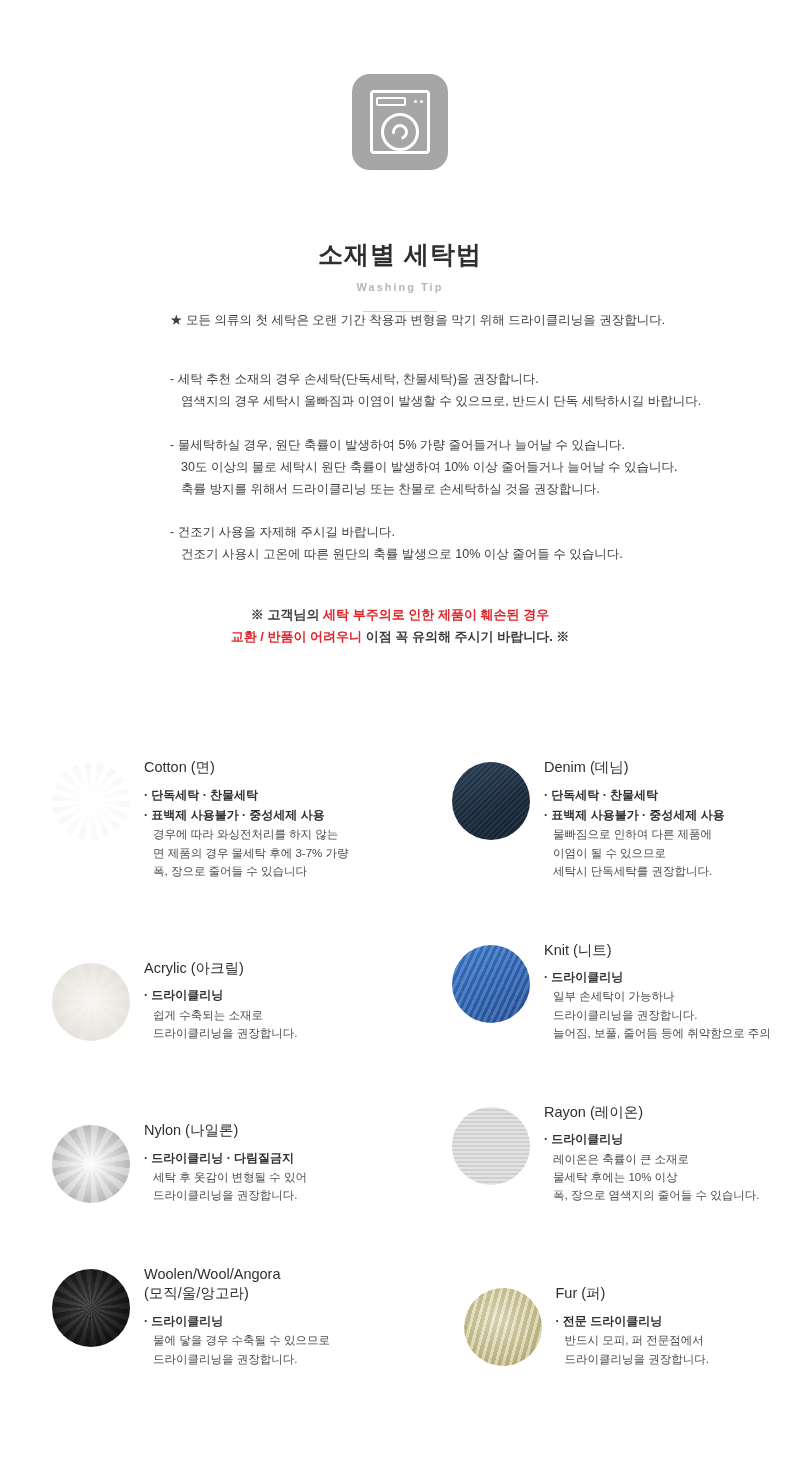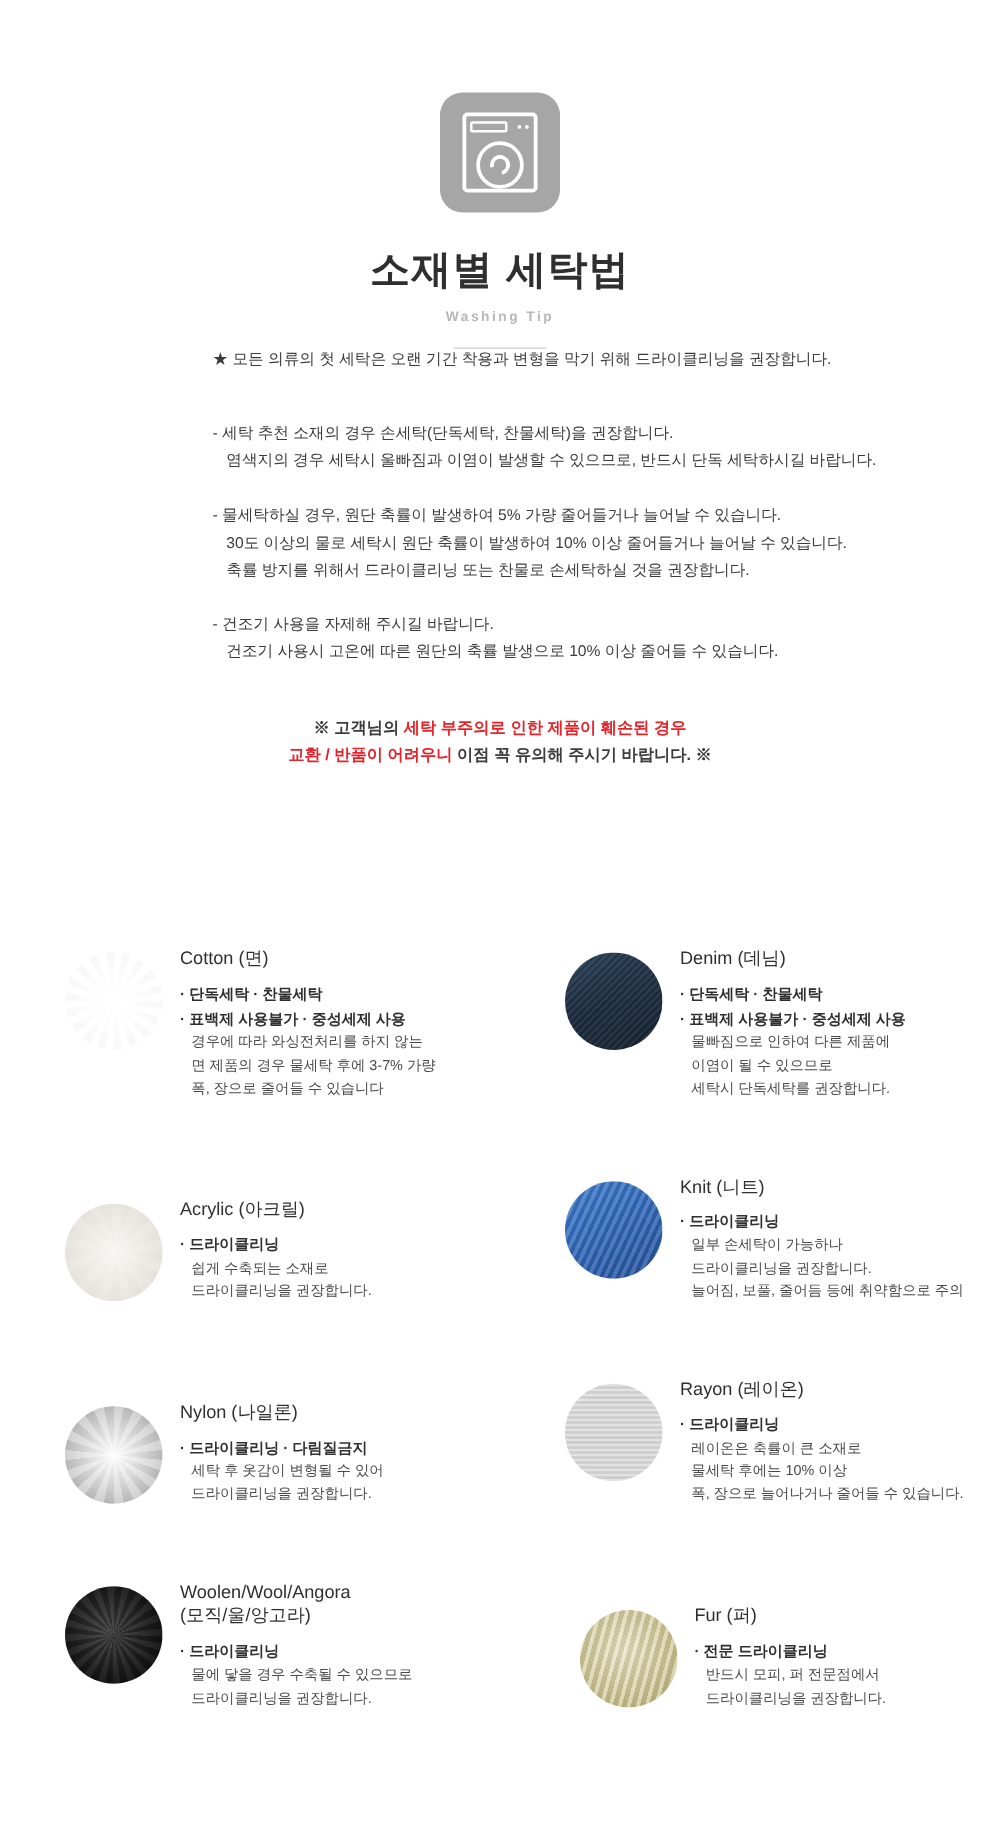--- a/index.html
+++ b/index.html
@@ -76,22 +76,22 @@
     top: 8px;
     width: 16px;
     height: 16px;
     border: 3px solid #ffffff;
     border-radius: 50%;
     border-bottom-color: transparent;
     box-sizing: border-box;
     transform: rotate(30deg);
   }
   .title-ko {
-    margin-top: 24px;
-    font-size: 32px;
+    margin-top: 68px;
+    font-size: 25px;
     font-weight: bold;
     letter-spacing: 1px;
     color: #2f2f2f;
   }
   .title-en {
     margin-top: 10px;
     font-size: 11px;
     letter-spacing: 2px;
     color: #b7b7b7;
     font-weight: bold;
@@ -334,21 +334,21 @@
         <div class="m-desc">드라이클리닝을 권장합니다.</div>
       </div>
     </div>
     <div class="cell right">
       <div class="swatch sw-rayon"></div>
       <div class="info">
         <div class="m-name">Rayon (레이온)</div>
         <div class="m-bullet">· 드라이클리닝</div>
         <div class="m-desc">레이온은 축률이 큰 소재로</div>
         <div class="m-desc">물세탁 후에는 10% 이상</div>
-        <div class="m-desc">폭, 장으로 늘어나거나 줄어들 수 있습니다.</div>
+        <div class="m-desc">폭, 장으로 염색지의 줄어들 수 있습니다.</div>
       </div>
     </div>
   </div>
 
   <div class="row" style="margin-top:54px;gap:23px;">
     <div class="cell">
       <div class="swatch sw-wool"></div>
       <div class="info">
         <div class="m-name" style="white-space:pre-line;">Woolen/Wool/Angora
 (모직/울/앙고라)</div>

